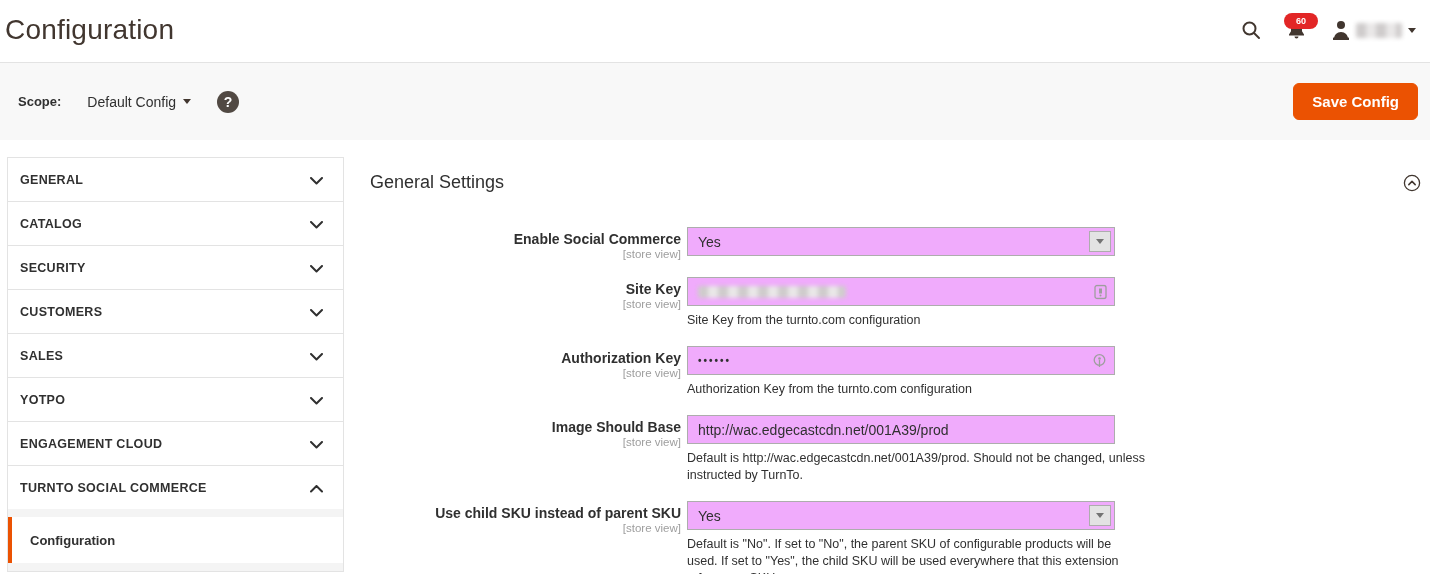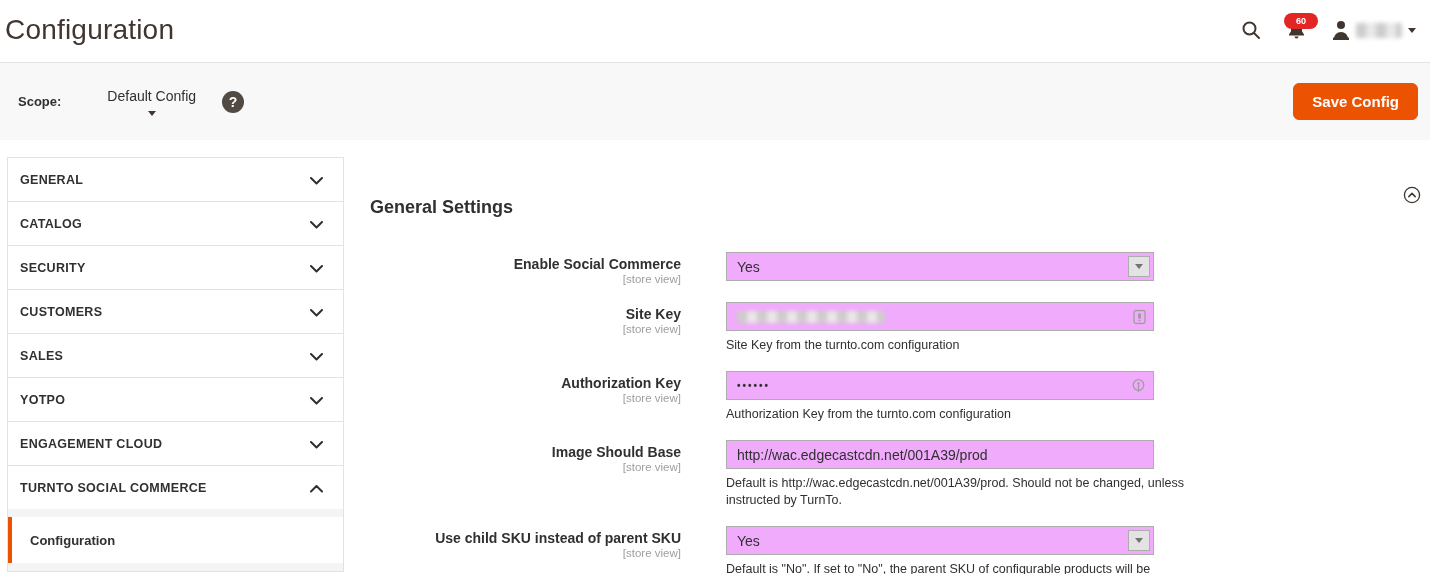--- a/index.html
+++ b/index.html
@@ -20,21 +20,21 @@
     filter:blur(2px); border-radius:2px; }
   .user-name-redacted { width:46px; height:15px; }
   .caret-down { width:0; height:0; border-left:4px solid transparent; border-right:4px solid transparent;
     border-top:5px solid #41362f; display:inline-block; }
 
   
   .page-actions-bar { height:78px; background:#f8f8f8; border-top:1px solid #e3e3e3;
     display:flex; align-items:center; justify-content:space-between; padding:0 12px 0 18px; }
   .scope-area { display:flex; align-items:center; gap:10px; }
   .scope-label { font-size:13px; font-weight:bold; color:#303030; }
-  .scope-switcher { display:flex; align-items:center; gap:7px; margin-left:36px; cursor:pointer;flex-direction:column; }
+  .scope-switcher { display:flex; align-items:center; gap:7px; margin-left:16px; cursor:pointer; }
   .scope-value { font-size:14px; color:#303030; }
   .help-icon { width:22px; height:22px; border-radius:50%; background:#514943; color:#fff;
     font-size:14px; font-weight:bold; display:flex; align-items:center; justify-content:center;
     margin-left:16px; cursor:pointer; }
   .save-btn { background:#eb5202; color:#fff; border:1px solid #eb5202; font-family:"Liberation Sans",sans-serif;
     font-size:15px; font-weight:bold; padding:9px 18px; cursor:pointer; border-radius:6px; }
 
   
   .content { display:flex; align-items:flex-start; margin-top:17px; }
 
@@ -47,25 +47,25 @@
   .chev { flex:none; }
   .nav-sub { background:#f4f4f4; border-left:1px solid #e3e3e3; border-right:1px solid #e3e3e3;
     padding:8px 0 0 0; }
   .nav-subitem { background:#fff; border-left:4px solid #eb5202; height:46px; display:flex; align-items:center;
     padding-left:18px; font-size:13px; font-weight:bold; color:#303030; cursor:pointer; }
   .nav-next-strip { height:9px; background:#f4f4f4; border:1px solid #e3e3e3; border-top:none; }
 
   
   .config-main { flex:1; margin-left:26px; padding-right:9px; }
   .section-head { display:flex; align-items:center; justify-content:space-between; margin-top:15px; }
-  .section-title { font-size:18px; font-weight:bold; color:#303030;margin-top:25px; }
+  .section-title { font-size:18px; font-weight:normal; color:#303030; }
   .collapse-btn { cursor:pointer; display:inline-flex; }
 
   .fields { margin-top:34px; }
-  .field-row { display:flex; margin-bottom:17px;gap:39px; }
+  .field-row { display:flex; margin-bottom:17px; }
   .label-col { width:311px; flex:none; text-align:right; padding-top:5px; }
   .label-col .flabel { font-size:14px; font-weight:bold; color:#303030; line-height:15px; }
   .label-col .fscope { font-size:11.5px; color:#9e9e9e; margin-top:1px; }
   .value-col { margin-left:6px; width:458px; flex:none; }
   .ctrl { position:relative; width:428px; height:29px; border:1px solid #adadad; background:#f0abfc;
     display:flex; align-items:center; font-size:14px; color:#303030; padding:0 30px 0 10px; cursor:pointer; }
   .ctrl.text { cursor:text; }
   .select-arrow-box { position:absolute; top:3px; bottom:3px; right:3px; width:22px;
     background:#e3e3e3; border:1px solid #adadad; display:flex; align-items:center; justify-content:center; }
   .select-arrow-box .tri { width:0; height:0; border-left:4px solid transparent; border-right:4px solid transparent;

